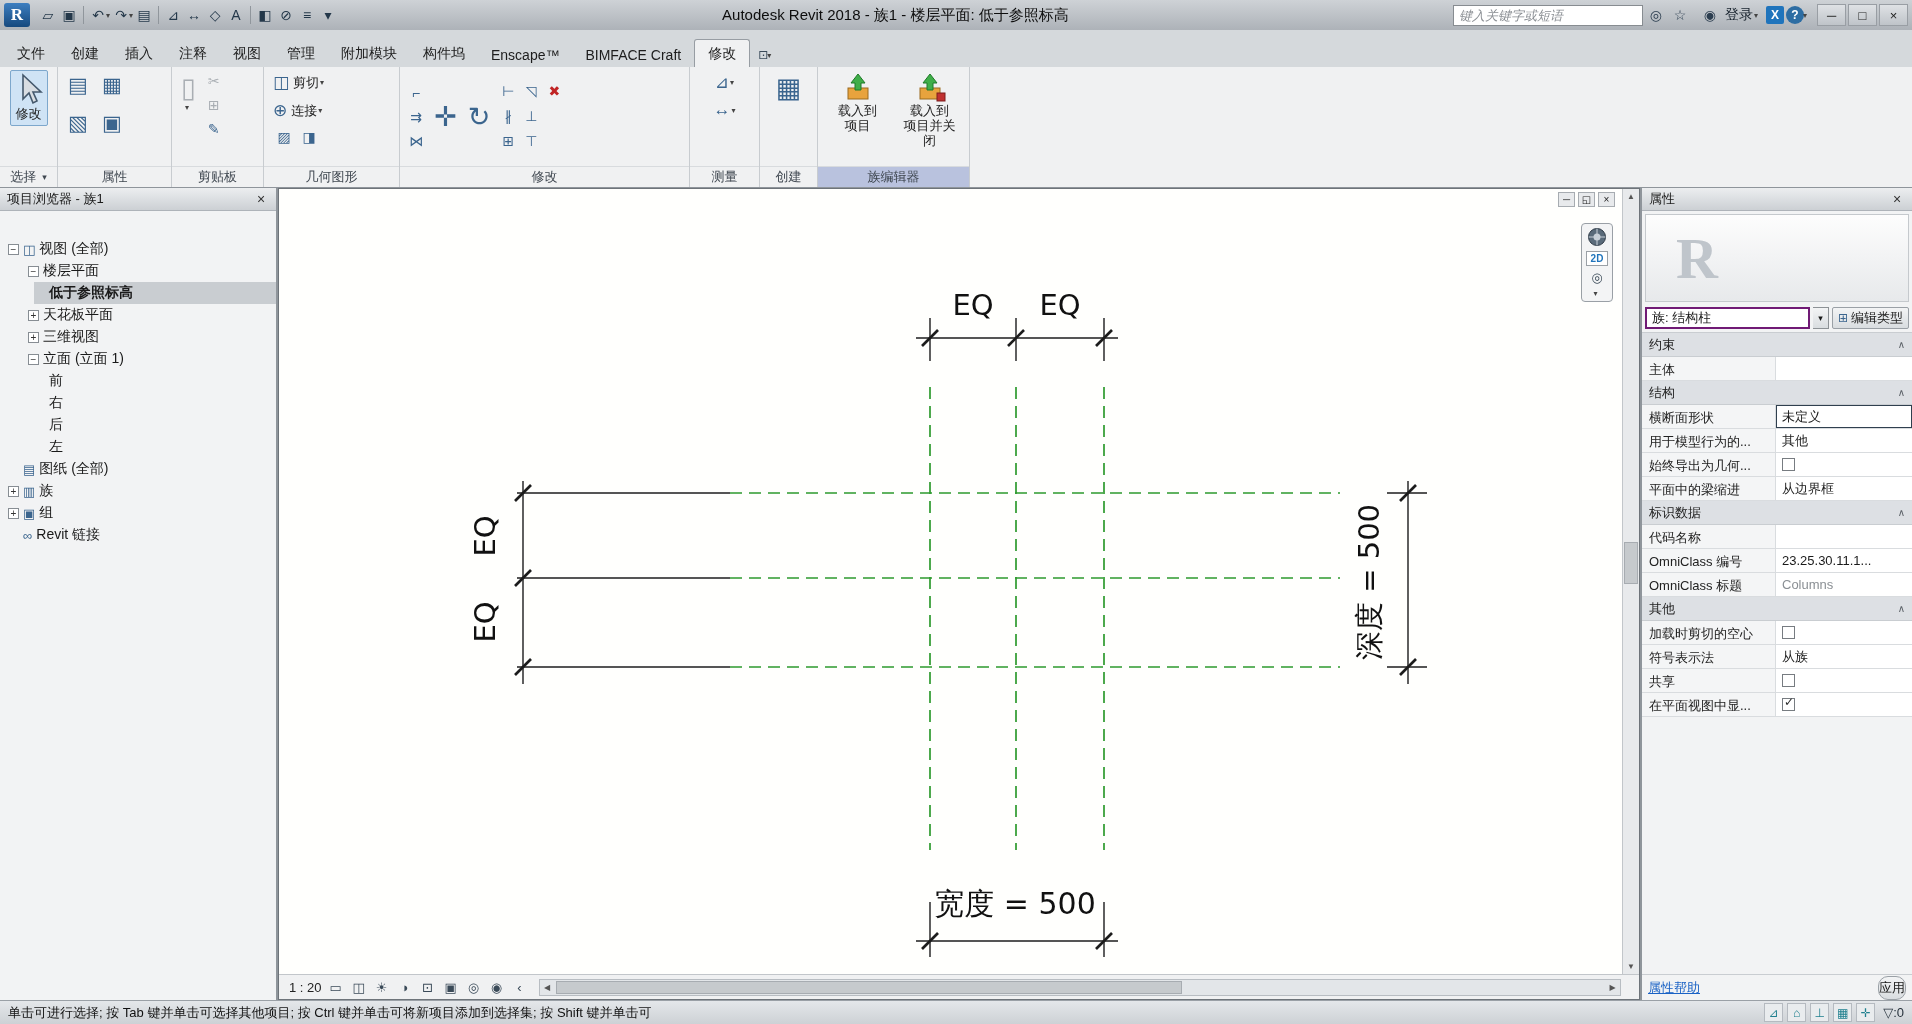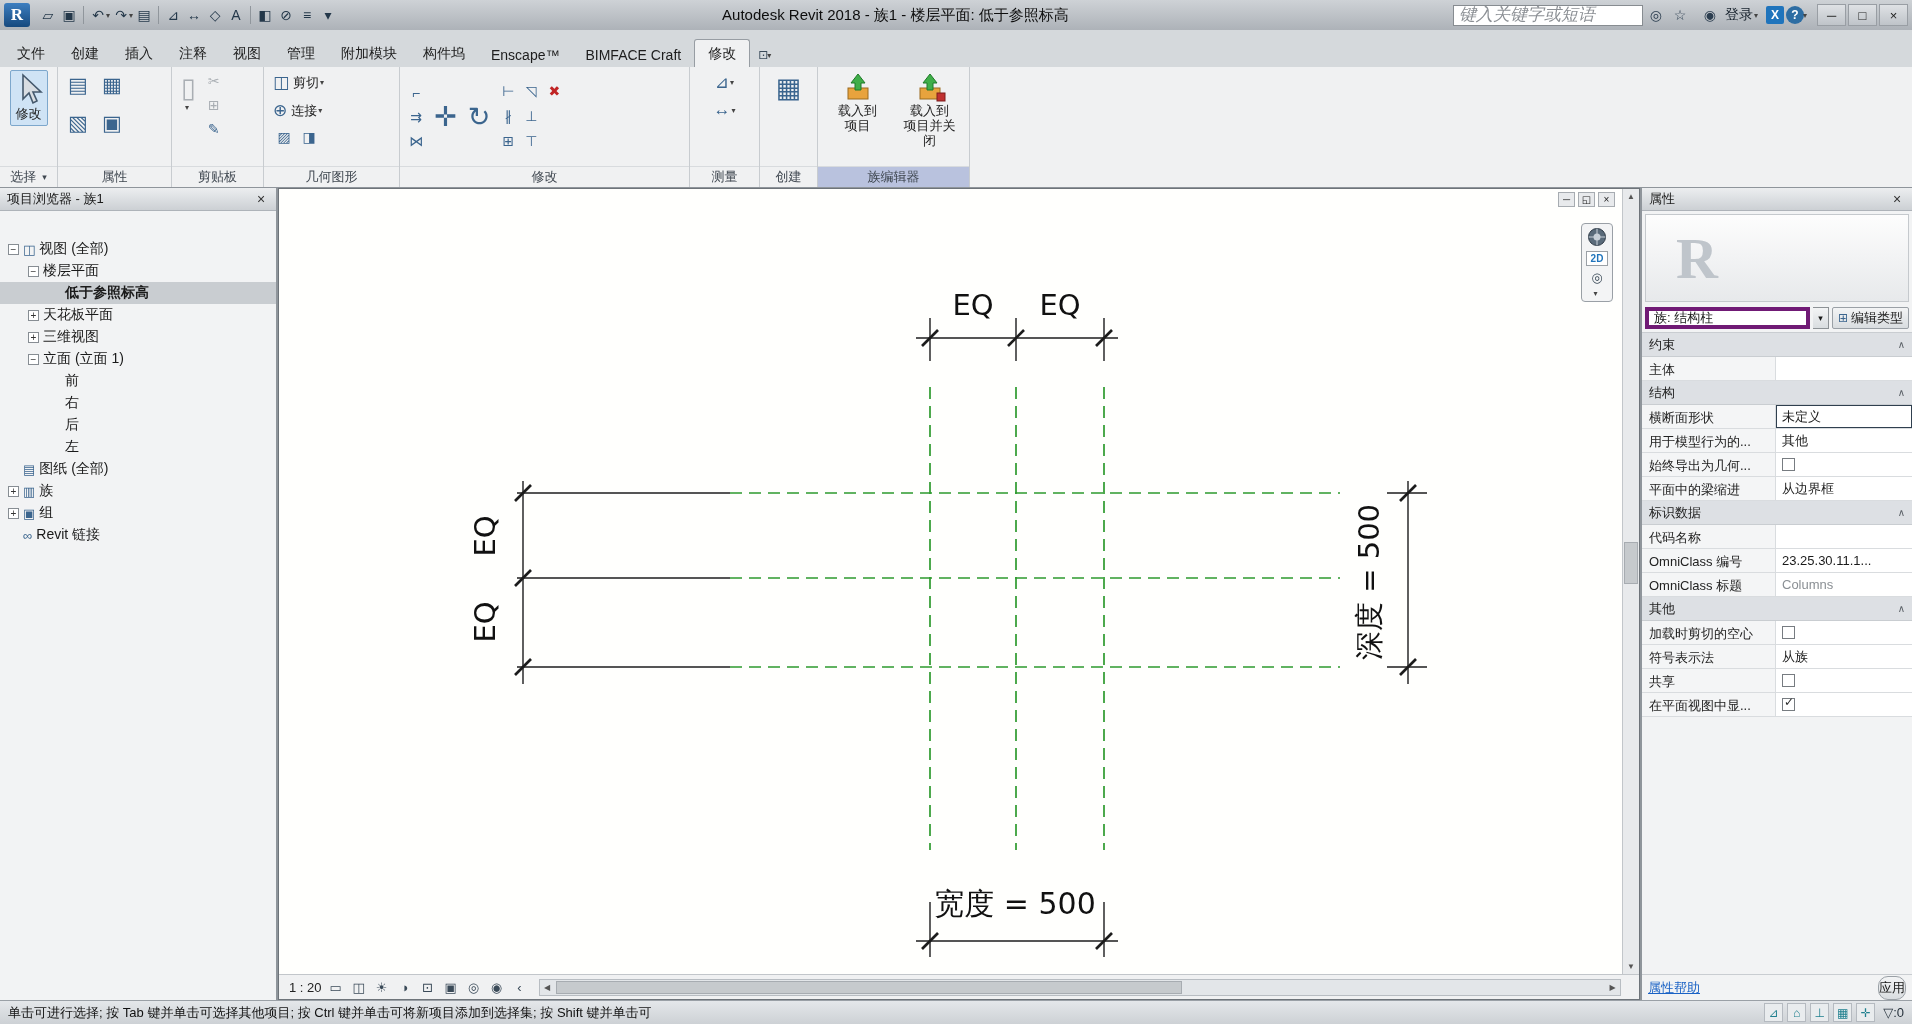--- a/index.html
+++ b/index.html
@@ -9,21 +9,21 @@
 
   
   .titlebar{height:30px;background:linear-gradient(#ced2d6,#adb2b8);display:flex;align-items:center;padding:0 4px;gap:2px;flex:0 0 auto;}
   .appbtn{width:26px;height:24px;background:linear-gradient(#3c7ec0,#16497e);color:#fff;font-weight:bold;border-radius:3px;
     display:flex;align-items:center;justify-content:center;font-size:17px;font-family:"Liberation Serif",serif;}
   .qat{display:flex;align-items:center;gap:1px;margin-left:6px;}
   .qicon{min-width:20px;height:22px;display:flex;align-items:center;justify-content:center;font-size:14px;color:#24384a;padding:0 2px;}
   .qcaret{font-size:8px;color:#444;margin-left:-3px;}
   .qsep{width:1px;height:18px;background:#90969c;margin:0 3px;}
   .title-text{flex:1;text-align:center;font-size:15px;color:#0d0d0d;white-space:nowrap;overflow:hidden;}
-  .search{width:190px;height:21px;border:1px solid #878c91;background:#fff;font-style:italic;font-size:17px;color:#555;padding:0 5px;outline:none;}
+  .search{width:190px;height:21px;border:1px solid #878c91;background:#fff;font-style:italic;font-size:13px;color:#555;padding:0 5px;outline:none;}
   .search::placeholder{color:#8b8f94;font-style:italic;}
   .tb-ic{width:22px;height:22px;display:flex;align-items:center;justify-content:center;color:#2c3e50;font-size:14px;}
   .signin{display:flex;align-items:center;gap:4px;padding:0 6px;color:#15202b;}
   .xchip{width:18px;height:18px;background:#1f74bc;color:#fff;font-weight:bold;font-size:12px;display:flex;align-items:center;justify-content:center;border-radius:2px;}
   .helpchip{width:18px;height:18px;border-radius:50%;background:#2d6da3;color:#fff;font-weight:bold;font-size:12px;display:flex;align-items:center;justify-content:center;}
   .winbtns{display:flex;margin-left:6px;}
   .winbtn{width:29px;height:22px;display:flex;align-items:center;justify-content:center;font-size:13px;color:#222;background:linear-gradient(#dfe2e5,#bfc4c9);border:1px solid #999ea4;margin-left:2px;}
 
   
   .tabsrow{height:37px;background:#d5d9dc;display:flex;align-items:flex-end;padding-left:4px;flex:0 0 auto;}
@@ -58,21 +58,21 @@
 
   
   .browser{width:278px;background:#f2f3f4;border-right:2px solid #8f959b;display:flex;flex-direction:column;gap:22px;}
   .palette-header{height:23px;background:linear-gradient(#eceef0,#ccd0d4);display:flex;align-items:center;padding:0 7px;font-size:13px;border-bottom:1px solid #aeb3b9;flex:0 0 auto;}
   .palette-header .ph-title{flex:1;}
   .ph-close{width:16px;height:16px;display:flex;align-items:center;justify-content:center;color:#333;font-size:14px;}
   .tree{padding-top:5px;overflow:hidden;}
   .trow{height:22px;display:flex;align-items:center;gap:4px;white-space:nowrap;font-size:14px;}
   .trow.d0{padding-left:8px;}
   .trow.d1{padding-left:28px;}
-  .trow.d2{padding-left:50px;}
+  .trow.d2{margin-left:34px;}
   .trow.selected{background:#c9cdd1;font-weight:bold;}
   .expbox{width:11px;height:11px;border:1px solid #878d93;background:#fff;font-size:10px;line-height:9px;text-align:center;color:#333;flex:0 0 auto;}
   .expbox:empty{visibility:hidden;}
   .ticon{font-size:13px;color:#3b658e;}
   .ticon:empty{display:none;}
 
   
   .canvas{flex:1;position:relative;background:#fffffd;border:1px solid #6e747a;min-width:0;}
   .drawing{position:absolute;left:0;top:0;}
   .drawing text{font-family:"DejaVu Sans","Liberation Sans",sans-serif;fill:#111;}
@@ -91,21 +91,21 @@
   .vb-ic{width:18px;height:18px;display:flex;align-items:center;justify-content:center;font-size:13px;color:#3a4a58;}
   .hscroll{flex:1;height:17px;background:#e3e6e9;border:1px solid #b8bdc2;position:relative;margin-right:18px;}
   .hthumb{position:absolute;top:1px;bottom:1px;left:16px;width:58%;background:#c6cacd;border:1px solid #a7acb1;}
   .harr{position:absolute;top:0;bottom:0;width:15px;display:flex;align-items:center;justify-content:center;font-size:8px;color:#555;}
 
   
   .props{width:272px;background:#f2f3f4;border-left:2px solid #8f959b;display:flex;flex-direction:column;font-size:13px;}
   .preview{height:88px;margin:3px 3px 2px;background:linear-gradient(#fdfdfd,#e7e9eb);border:1px solid #c5c9cd;display:flex;align-items:center;padding-left:30px;}
   .preview .bigR{font-size:58px;font-weight:bold;color:#bfc5cb;font-family:"Liberation Serif",serif;}
   .typesel{display:flex;align-items:center;gap:3px;padding:2px 3px;height:28px;}
-  .combo{flex:1;height:22px;background:#fff;border:4px solid #701a75;display:flex;align-items:center;padding:0 5px;white-space:nowrap;overflow:hidden;}
+  .combo{flex:1;height:22px;background:#fff;border:2px solid #701a75;display:flex;align-items:center;padding:0 5px;white-space:nowrap;overflow:hidden;}
   .combo-caret{width:16px;height:22px;border:1px solid #8d9296;border-left:none;background:linear-gradient(#f3f4f5,#d9dde0);display:flex;align-items:center;justify-content:center;font-size:9px;}
   .edittype{height:22px;border:1px solid #9aa0a6;background:linear-gradient(#f3f4f5,#d9dde0);display:flex;align-items:center;gap:3px;padding:0 5px;white-space:nowrap;border-radius:2px;}
   .et-ic{font-size:12px;color:#3b658e;}
   .pgrid{border-top:1px solid #c9cdd1;}
   .pgroup{height:24px;background:#dde0e4;display:flex;align-items:center;padding:0 7px;border-bottom:1px solid #c9cdd1;color:#1d1d1d;}
   .pgroup .gname{flex:1;}
   .chev{font-size:10px;color:#5a6066;}
   .prow{display:flex;height:24px;border-bottom:1px solid #d9dcdf;background:#f4f5f6;}
   .plabel{width:134px;padding:4px 7px;border-right:1px solid #d9dcdf;white-space:nowrap;overflow:hidden;color:#222;}
   .pval{flex:1;background:#fff;padding:4px 6px;white-space:nowrap;overflow:hidden;display:flex;align-items:center;}

